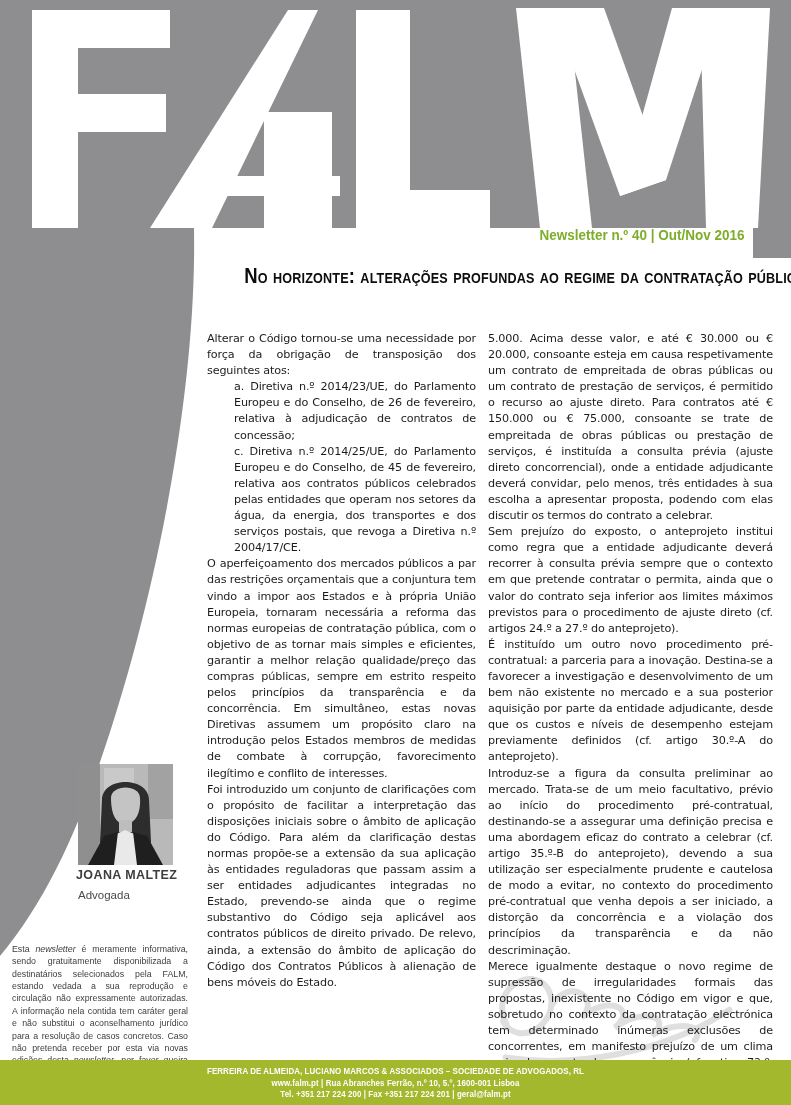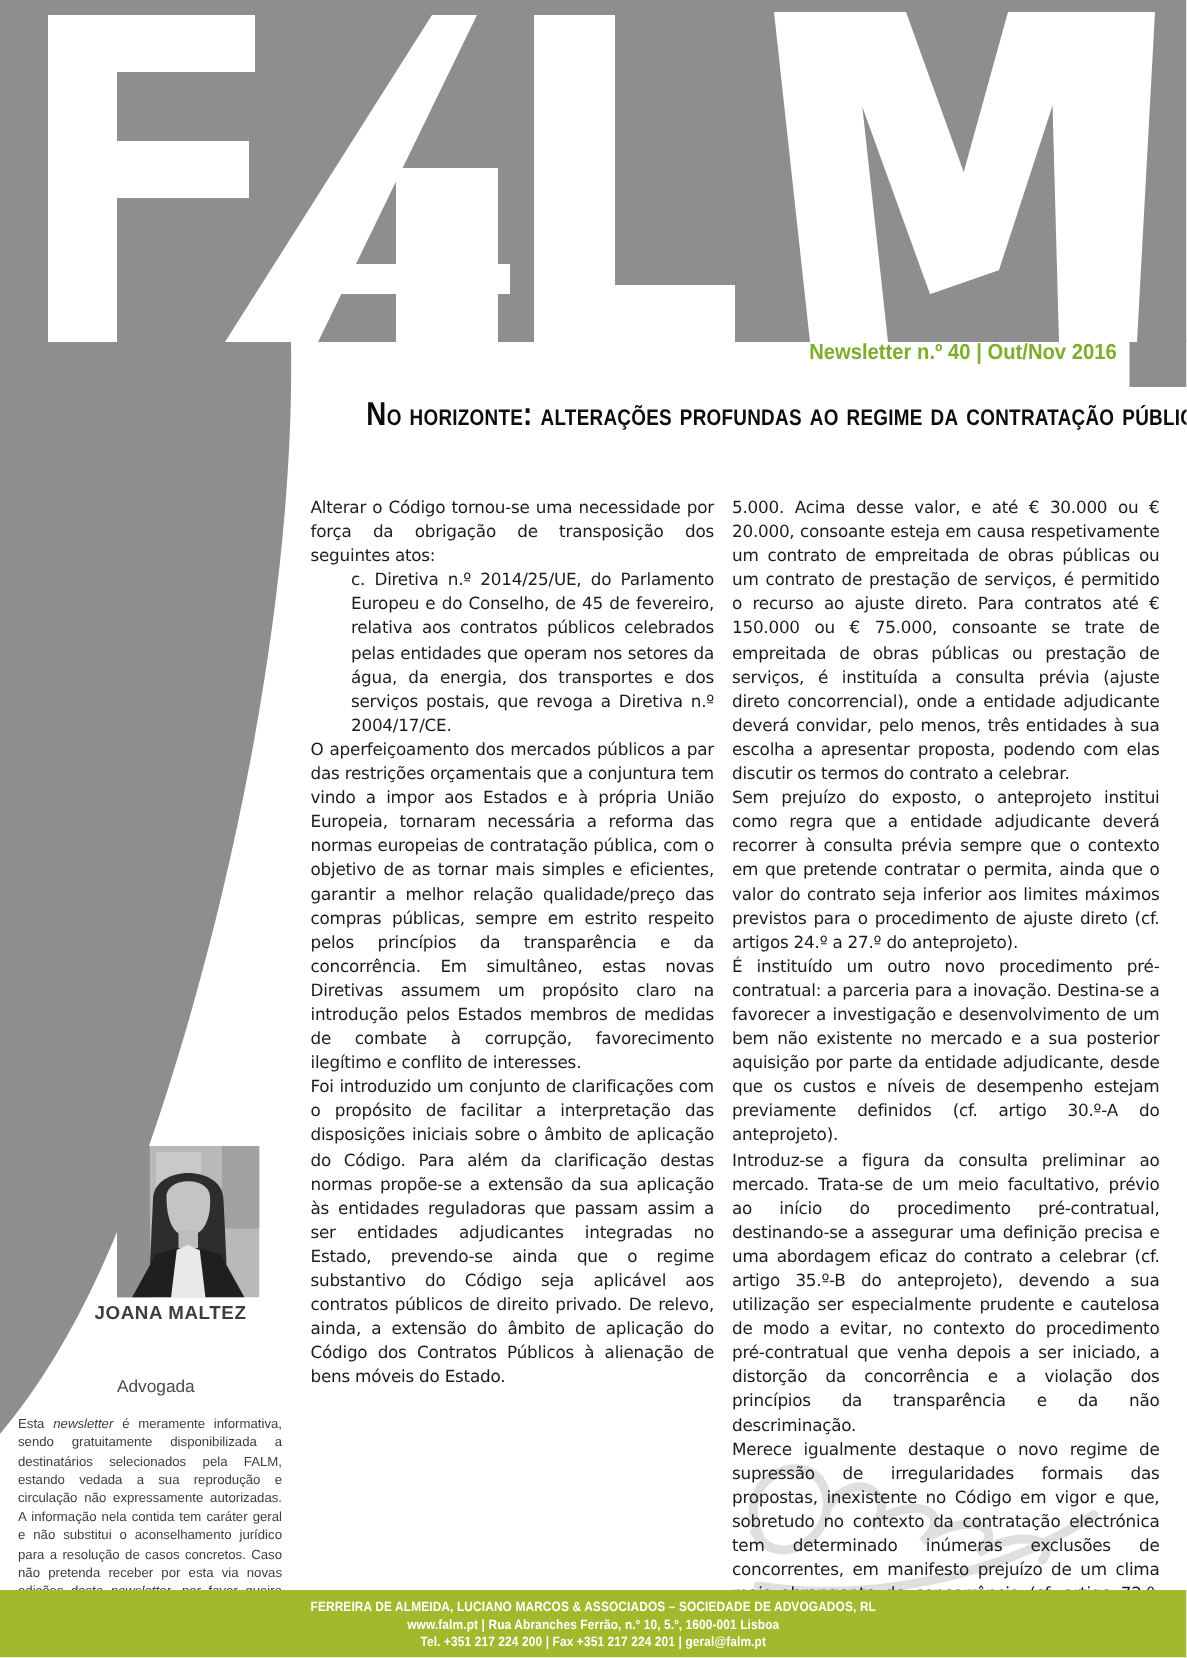--- a/index.html
+++ b/index.html
@@ -34,26 +34,26 @@
   .col p.indent{margin-left:27px}
   .col-1{left:207px;width:269px}
   .col-2{left:488px;width:285px}
 
   
   .watermark-svg{position:absolute;left:460px;top:935px;opacity:.85}
 
   
   .author-photo{position:absolute;left:78px;top:764px;display:block}
   .author-name{
-    position:absolute;left:63px;top:868px;font-family:"Liberation Sans",sans-serif;
+    position:absolute;left:76px;top:868px;font-family:"Liberation Sans",sans-serif;
     font-weight:bold;font-size:12.5px;letter-spacing:.4px;color:#3e3e3e;
   }
   .author-role{
     position:absolute;left:78px;top:889px;font-family:"Liberation Sans",sans-serif;
-    font-size:11.5px;color:#4a4a4a;margin-top:30px;
+    font-size:11.5px;color:#4a4a4a;
   }
 
   
   .disclaimer{
     position:absolute;left:12px;top:934px;width:176px;text-align:justify;
     font-family:"Liberation Sans",sans-serif;font-size:8.8px;line-height:12.4px;color:#3d3d3d;
   }
   .disclaimer em{font-style:italic}
   .disclaimer .email{font-style:italic;font-weight:bold;text-decoration:underline;color:#3d3d3d}
 
@@ -101,20 +101,21 @@
 <svg class="watermark-svg" width="320" height="140" viewBox="0 0 320 140">
   <g fill="none" stroke="#dadada" stroke-width="6" stroke-linecap="round" transform="rotate(-7 160 70)">
     <path d="M45,75 C30,35 85,18 92,50 C98,80 55,102 42,72"></path>
     <path d="M92,62 C115,35 142,62 120,78 C148,58 178,75 152,92 C182,75 212,88 188,104 C214,92 244,100 230,114"></path>
     <path d="M40,108 C110,128 200,122 268,88"></path>
   </g>
 </svg>
 
 <div class="col col-1">
   <p>Alterar o Código tornou-se uma necessidade por força da obrigação de transposição dos seguintes atos:</p>
+  <p class="indent">a. Diretiva n.º 2014/23/UE, do Parlamento Europeu e do Conselho, de 26 de fevereiro, relativa à adjudicação de contratos de concessão;</p>
   <p class="indent">c. Diretiva n.º 2014/25/UE, do Parlamento Europeu e do Conselho, de 45 de fevereiro, relativa aos contratos públicos celebrados pelas entidades que operam nos setores da água, da energia, dos transportes e dos serviços postais, que revoga a Diretiva n.º 2004/17/CE.</p>
   <p>O aperfeiçoamento dos mercados públicos a par das restrições orçamentais que a conjuntura tem vindo a impor aos Estados e à própria União Europeia, tornaram necessária a reforma das normas europeias de contratação pública, com o objetivo de as tornar mais simples e eficientes, garantir a melhor relação qualidade/preço das compras públicas, sempre em estrito respeito pelos princípios da transparência e da concorrência. Em simultâneo, estas novas Diretivas assumem um propósito claro na introdução pelos Estados membros de medidas de combate à corrupção, favorecimento ilegítimo e conflito de interesses.</p>
   <p>Foi introduzido um conjunto de clarificações com o propósito de facilitar a interpretação das disposições iniciais sobre o âmbito de aplicação do Código. Para além da clarificação destas normas propõe-se a extensão da sua aplicação às entidades reguladoras que passam assim a ser entidades adjudicantes integradas no Estado, prevendo-se ainda que o regime substantivo do Código seja aplicável aos contratos públicos de direito privado. De relevo, ainda, a extensão do âmbito de aplicação do Código dos Contratos Públicos à alienação de bens móveis do Estado.</p>
 
 </div>
 
 <div class="col col-2">
   <p>5.000. Acima desse valor, e até € 30.000 ou € 20.000, consoante esteja em causa respetivamente um contrato de empreitada de obras públicas ou um contrato de prestação de serviços, é permitido o recurso ao ajuste direto. Para contratos até € 150.000 ou € 75.000, consoante se trate de empreitada de obras públicas ou prestação de serviços, é instituída a consulta prévia (ajuste direto concorrencial), onde a entidade adjudicante deverá convidar, pelo menos, três entidades à sua escolha a apresentar proposta, podendo com elas discutir os termos do contrato a celebrar.</p>
   <p>Sem prejuízo do exposto, o anteprojeto institui como regra que a entidade adjudicante deverá recorrer à consulta prévia sempre que o contexto em que pretende contratar o permita, ainda que o valor do contrato seja inferior aos limites máximos previstos para o procedimento de ajuste direto (cf. artigos 24.º a 27.º do anteprojeto).</p>
   <p>É instituído um outro novo procedimento pré-contratual: a parceria para a inovação. Destina-se a favorecer a investigação e desenvolvimento de um bem não existente no mercado e a sua posterior aquisição por parte da entidade adjudicante, desde que os custos e níveis de desempenho estejam previamente definidos (cf. artigo 30.º-A do anteprojeto).</p>

